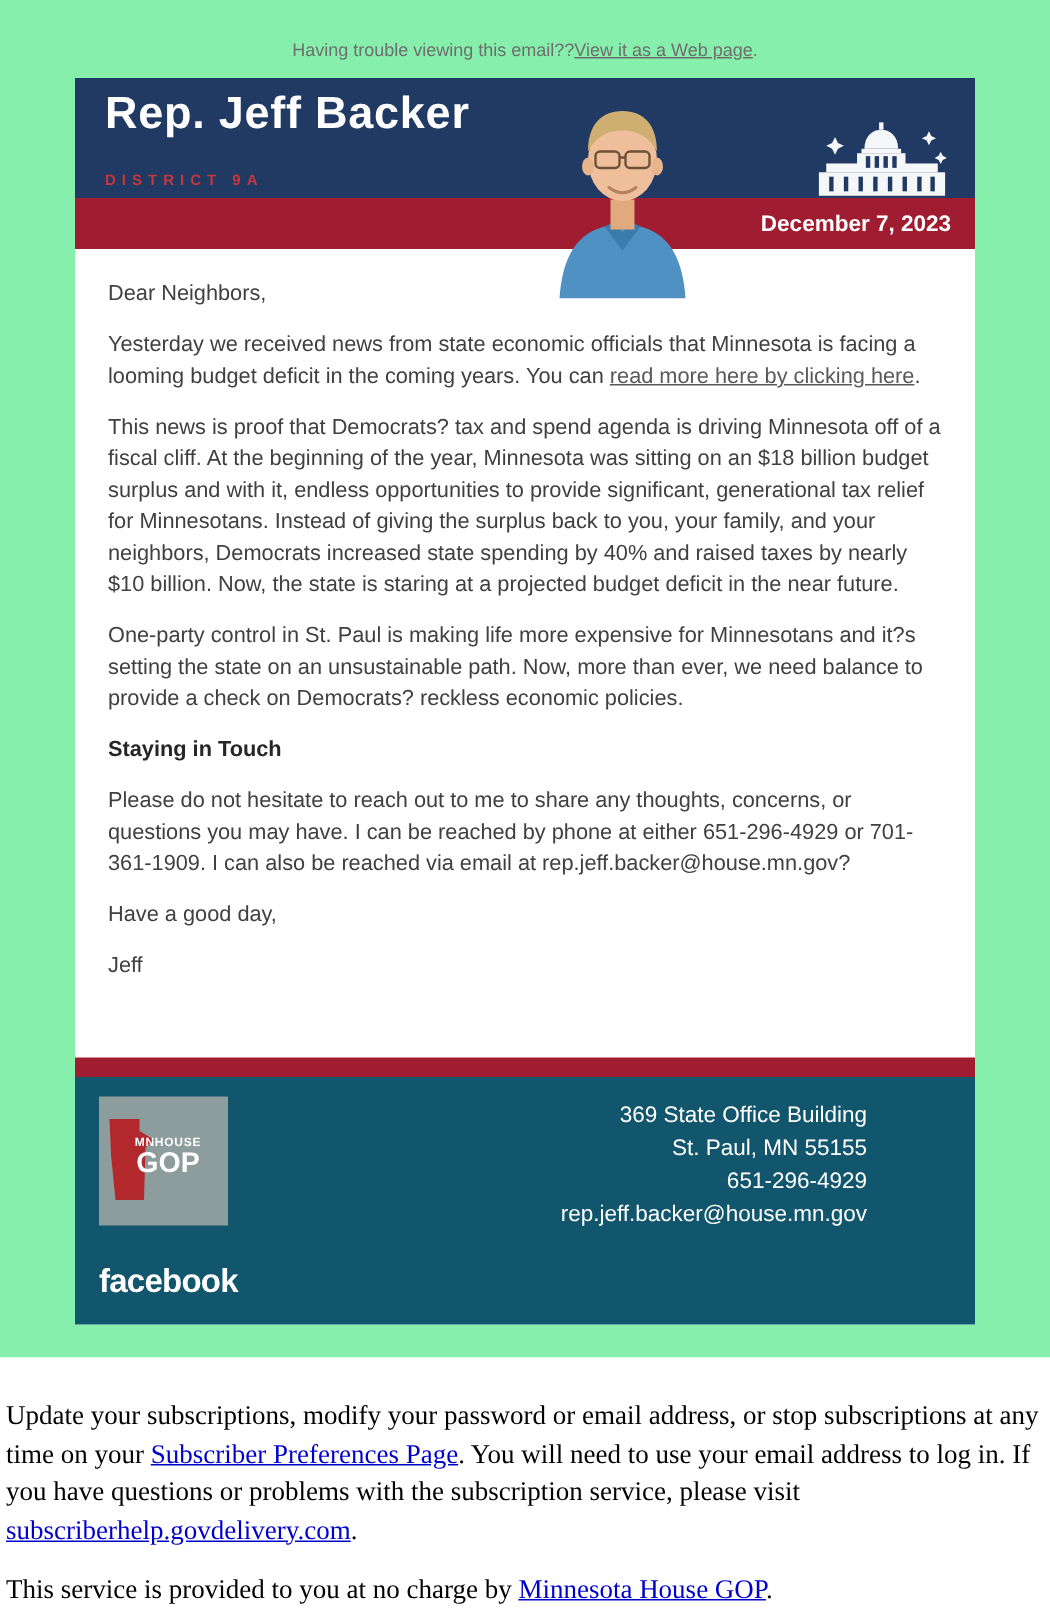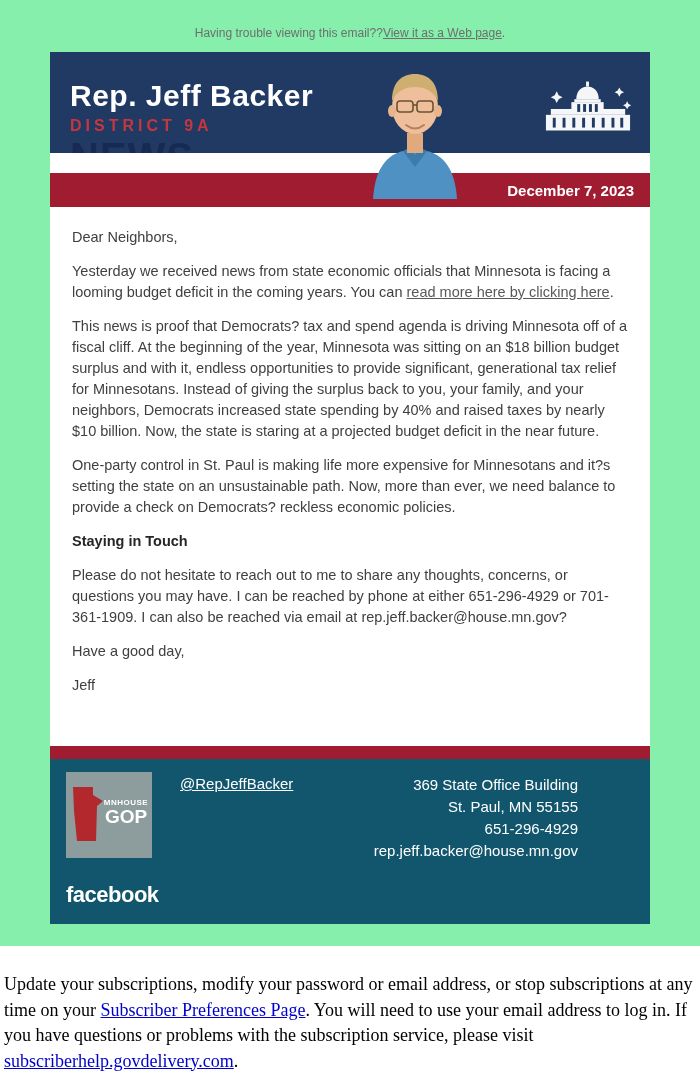--- a/index.html
+++ b/index.html
@@ -12,44 +12,44 @@
 
   
   .gray-zone { background:#86efac; padding:26px 0 22px; }
   .preheader { text-align:center; font-size:12px; color:#6e6e6e; margin-bottom:12px; }
   .preheader a { color:#6e6e6e; }
 
   .email { width:600px; margin:0 auto; background:#ffffff; }
 
   
   .header { position:relative; }
-  .header-navy { background:#203a64; height:101px; padding:27px 0 0 20px; overflow:hidden; }
+  .header-navy { background:#203a64; height:80px; padding:7px 0 0 20px; overflow:hidden; }
   .rep-name { color:#ffffff; font-size:30px; font-weight:bold; letter-spacing:.5px; line-height:34px; }
-  .district { color:#c6363c; font-size:16px; font-weight:bold; letter-spacing:4px; margin-top:5px; line-height:16px; }
+  .district { color:#c6363c; font-size:10px; font-weight:bold; letter-spacing:4px; margin-top:20px; line-height:16px; }
   .news { color:#162a52; font-size:40px; font-weight:800; letter-spacing:1px; line-height:42px; margin-top:2px; }
   .date-bar {
     background:#a01c31; height:34px; display:flex; align-items:center; justify-content:flex-end;
-    padding-right:16px; color:#ffffff; font-weight:bold; font-size:15px;margin-top:20px;
+    padding-right:16px; color:#ffffff; font-weight:bold; font-size:15px;
   }
   .photo { position:absolute; left:313px; top:7px; width:104px; height:140px; }
   .capitol { position:absolute; left:493px; top:27px; width:90px; height:58px; }
 
   
   .email-body { padding:20px 22px 37px; color:#404040; font-size:14.5px; line-height:21px; }
   .email-body p { margin:0 0 13px; }
   .body-link { color:#595959; }
   .section-heading { font-weight:bold; color:#262626; }
 
   
   .footer-accent { background:#a01c31; height:13px; }
   .email-footer { background:#12566d; min-height:132px; display:flex; padding:13px 16px 16px; color:#ffffff; }
   .fb-col { width:100px; }
   .logo-box { width:86px; height:86px; background:#8d9c9d; position:relative; }
   .logo-mn { position:absolute; left:5px; top:13px; }
-  .logo-text { position:absolute; right:2px; top:26px; width:48px; text-align:center; color:#ffffff; }
+  .logo-text { position:absolute; right:16px; top:26px; width:48px; text-align:center; color:#ffffff; }
   .logo-line1 { font-size:8px; font-weight:bold; letter-spacing:.5px; }
   .logo-line2 { font-size:19px; font-weight:bold; line-height:1.05; }
   .fb-word { color:#ffffff; font-weight:bold; font-size:22px; letter-spacing:-.5px; margin-top:24px; }
   .handle-col { margin-left:14px; padding-top:3px; }
   .fb-handle { color:#ffffff; font-size:15px; }
   .contact-col { margin-left:auto; margin-right:56px; font-size:15px; line-height:22px; padding-top:2px;text-align:right; }
 
   
   .white-zone { background:#ffffff; padding:26px 0 0; }
   .sub-text {
@@ -154,23 +154,20 @@
             <path d="M2 2 H22 V10 L32 16 L26 21 L25 56 H6 L3 26 Z" fill="#b3282d"></path>
           </svg>
           <div class="logo-text">
             <div class="logo-line1">MNHOUSE</div>
             <div class="logo-line2">GOP</div>
           </div>
         </div>
         <div class="fb-word">facebook</div>
       </div>
 
-      <div class="handle-col">
-        <a class="fb-handle">@RepJeffBacker</a>
-      </div>
 
       <div class="contact-col">
         <div>369 State Office Building</div>
         <div>St. Paul, MN 55155</div>
         <div>651-296-4929</div>
         <div>rep.jeff.backer@house.mn.gov</div>
       </div>
 
     </div>
   </div>

